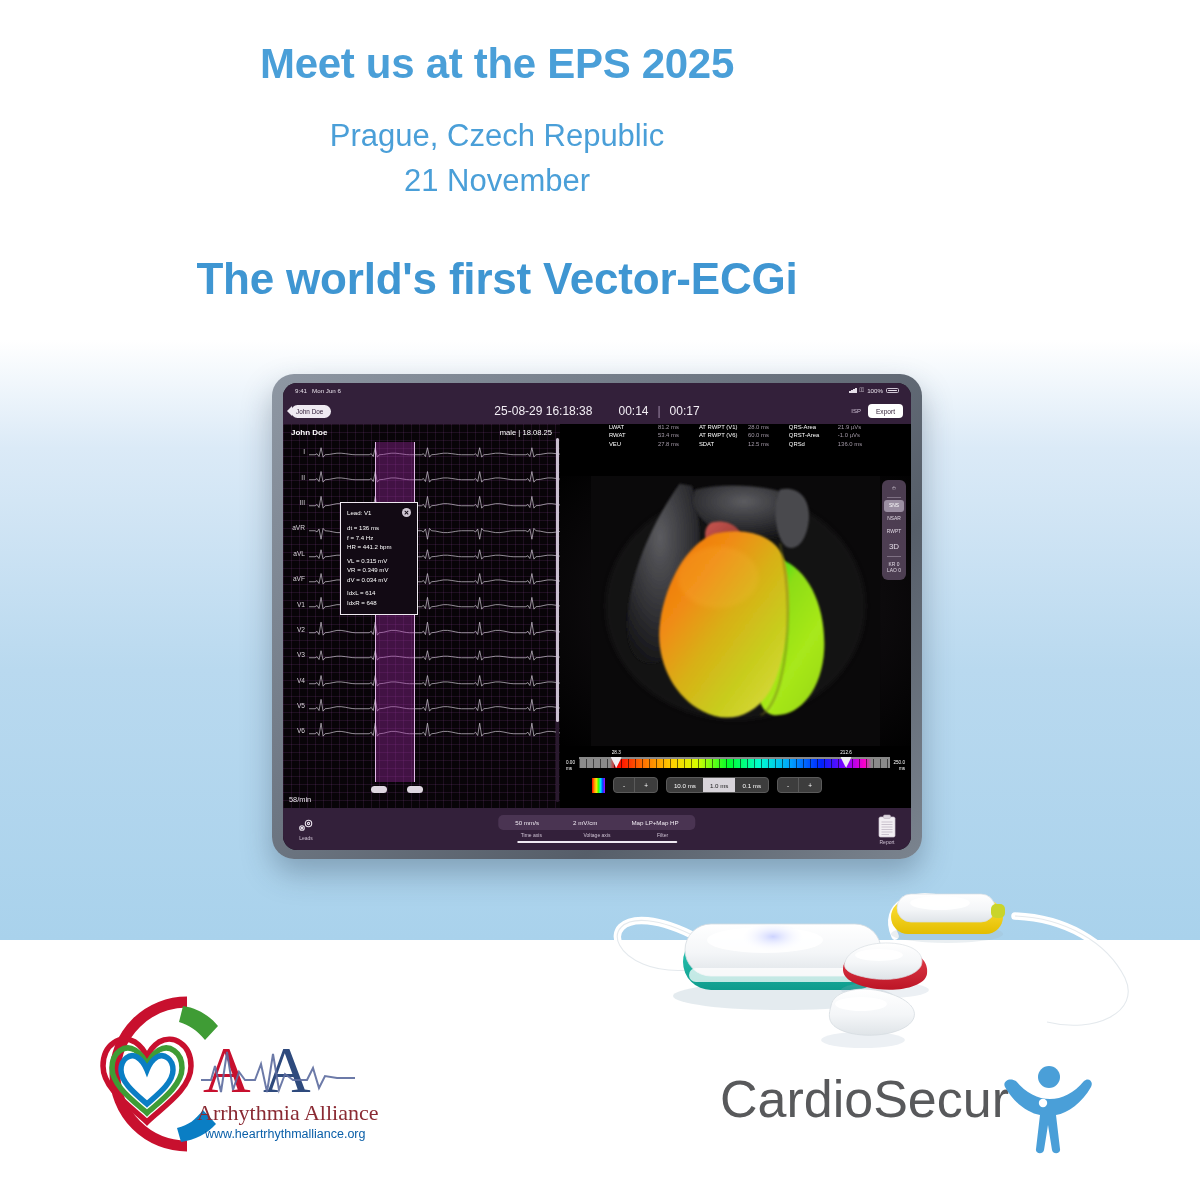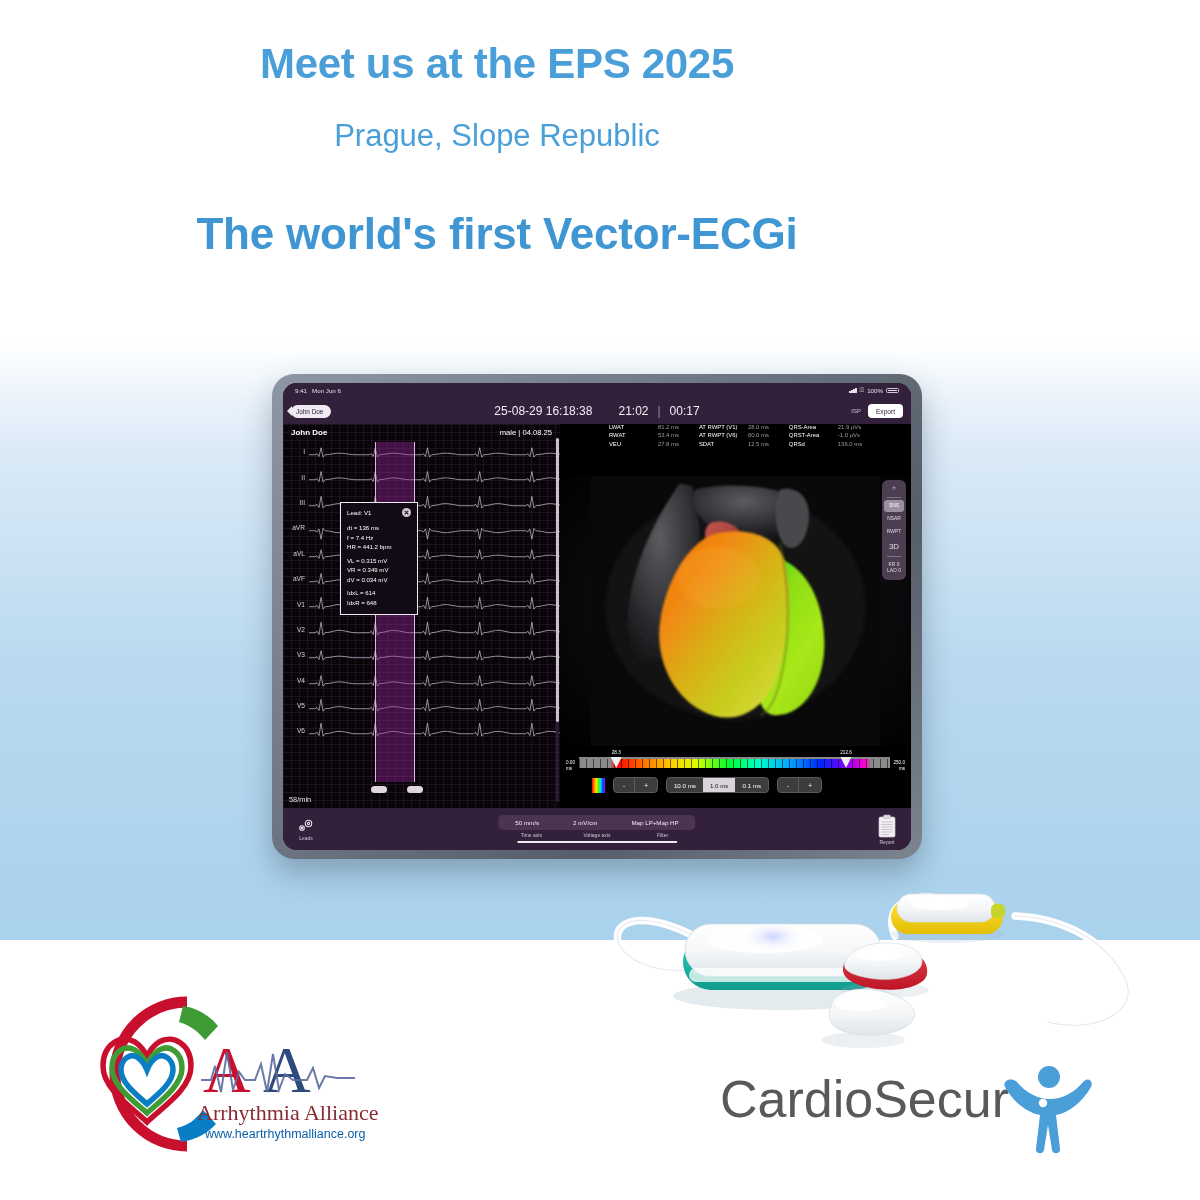--- a/index.html
+++ b/index.html
@@ -319,21 +319,22 @@
 </head>
 <body>
 
 <div id="bg-top"></div>
 <div id="bg-sky"></div>
 <div id="bg-bottom"></div>
 
 <div id="headline-block">
   <div class="h-main">Meet us at the EPS 2025</div>
   <div class="h-sub">
-    <div>Prague, Slope Republic</div>
+    <div>Prague, Czech Republic</div>
+    <div>21 November</div>
   </div>
   <div class="h-tag">The world's first Vector-ECGi</div>
 </div>
 
 <div id="tablet">
   <div id="tablet-screen">
 
     <div id="ios-status">
       <div class="left">
         <span>9:41</span>
@@ -352,37 +353,37 @@
       </div>
     </div>
 
     <div id="app-header">
       <div id="back-chip">
         <span>John Doe</span>
       </div>
       <div id="hdr-center">
         <span>25-08-29 16:18:38</span>
         <span id="hdr-timers">
-          <span>21:02</span>
+          <span>00:14</span>
           <span class="divider">|</span>
           <span>00:17</span>
         </span>
       </div>
       <div id="hdr-right">
         <span id="isp-label">ISP</span>
         <span id="export-btn">Export</span>
       </div>
     </div>
 
     <div id="app-body">
 
       <div id="ecg-panel">
         <div id="ecg-topbar">
           <span>John Doe</span>
-          <span class="meta">male | 04.08.25</span>
+          <span class="meta">male | 18.08.25</span>
         </div>
 
         <div id="lead-rows">
             <div class="lead-row">
               <div class="lead-label">I</div>
               <div class="lead-trace">
                 <svg viewBox="0 0 250 25.4" preserveAspectRatio="none">
                   <path d="M0 15.748 L6 15.748 L8 14.767999999999999 L10 17.548 L12 8.748 L14 18.148 L16 15.748 C22 15.748 26 13.648 32 14.207999999999998 C38 14.697999999999999 42 15.748 46 15.748 L60 15.748 L62 14.767999999999999 L64 17.548 L66 8.748 L68 18.148 L70 15.748 C76 15.748 80 13.648 86 14.207999999999998 C92 14.697999999999999 96 15.748 100 15.748 L112 15.748 L114 14.767999999999999 L116 17.548 L118 8.748 L120 18.148 L122 15.748 C128 15.748 132 13.648 138 14.207999999999998 C144 14.697999999999999 148 15.748 152 15.748 L164 15.748 L166 14.767999999999999 L168 17.548 L170 8.748 L172 18.148 L174 15.748 C180 15.748 184 13.648 190 14.207999999999998 C196 14.697999999999999 200 15.748 204 15.748 L216 15.748 L218 14.767999999999999 L220 17.548 L222 8.748 L224 18.148 L226 15.748 C232 15.748 236 13.648 242 14.207999999999998 C248 14.697999999999999 252 15.748 256 15.748 L250 15.748" fill="none" stroke="#cfc7d2" stroke-width="0.7"></path>
                 </svg>
               </div>

